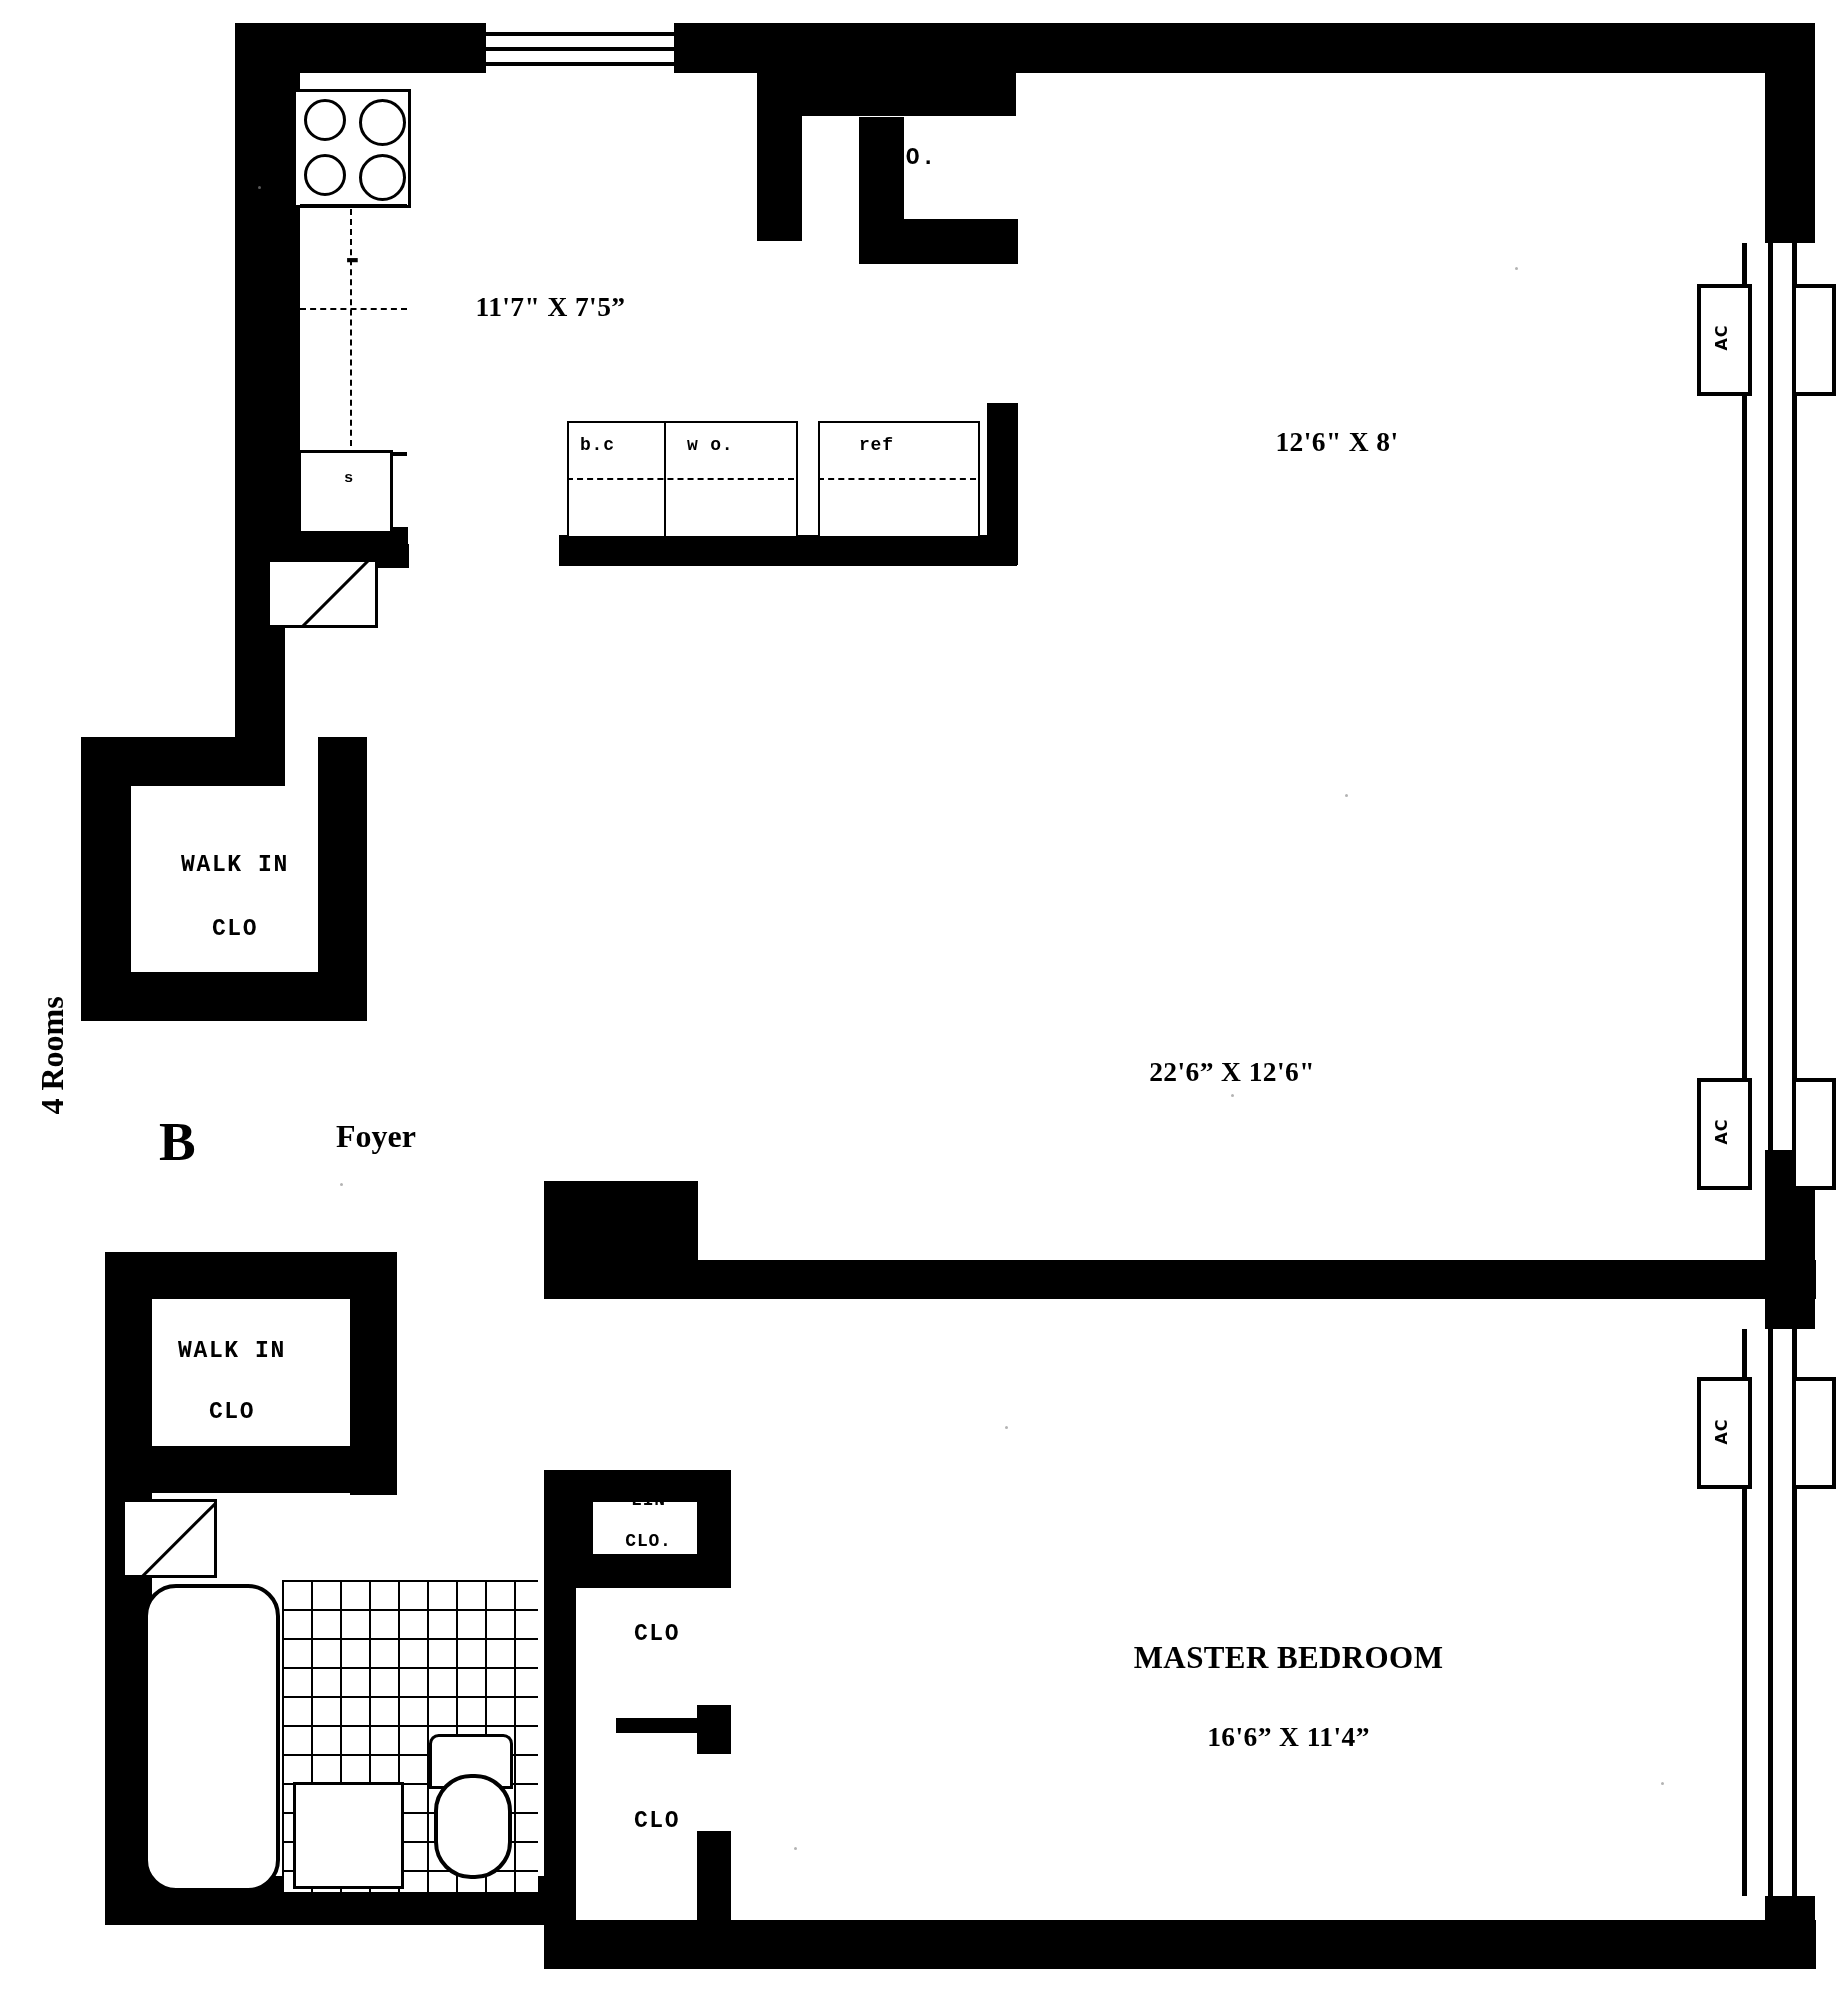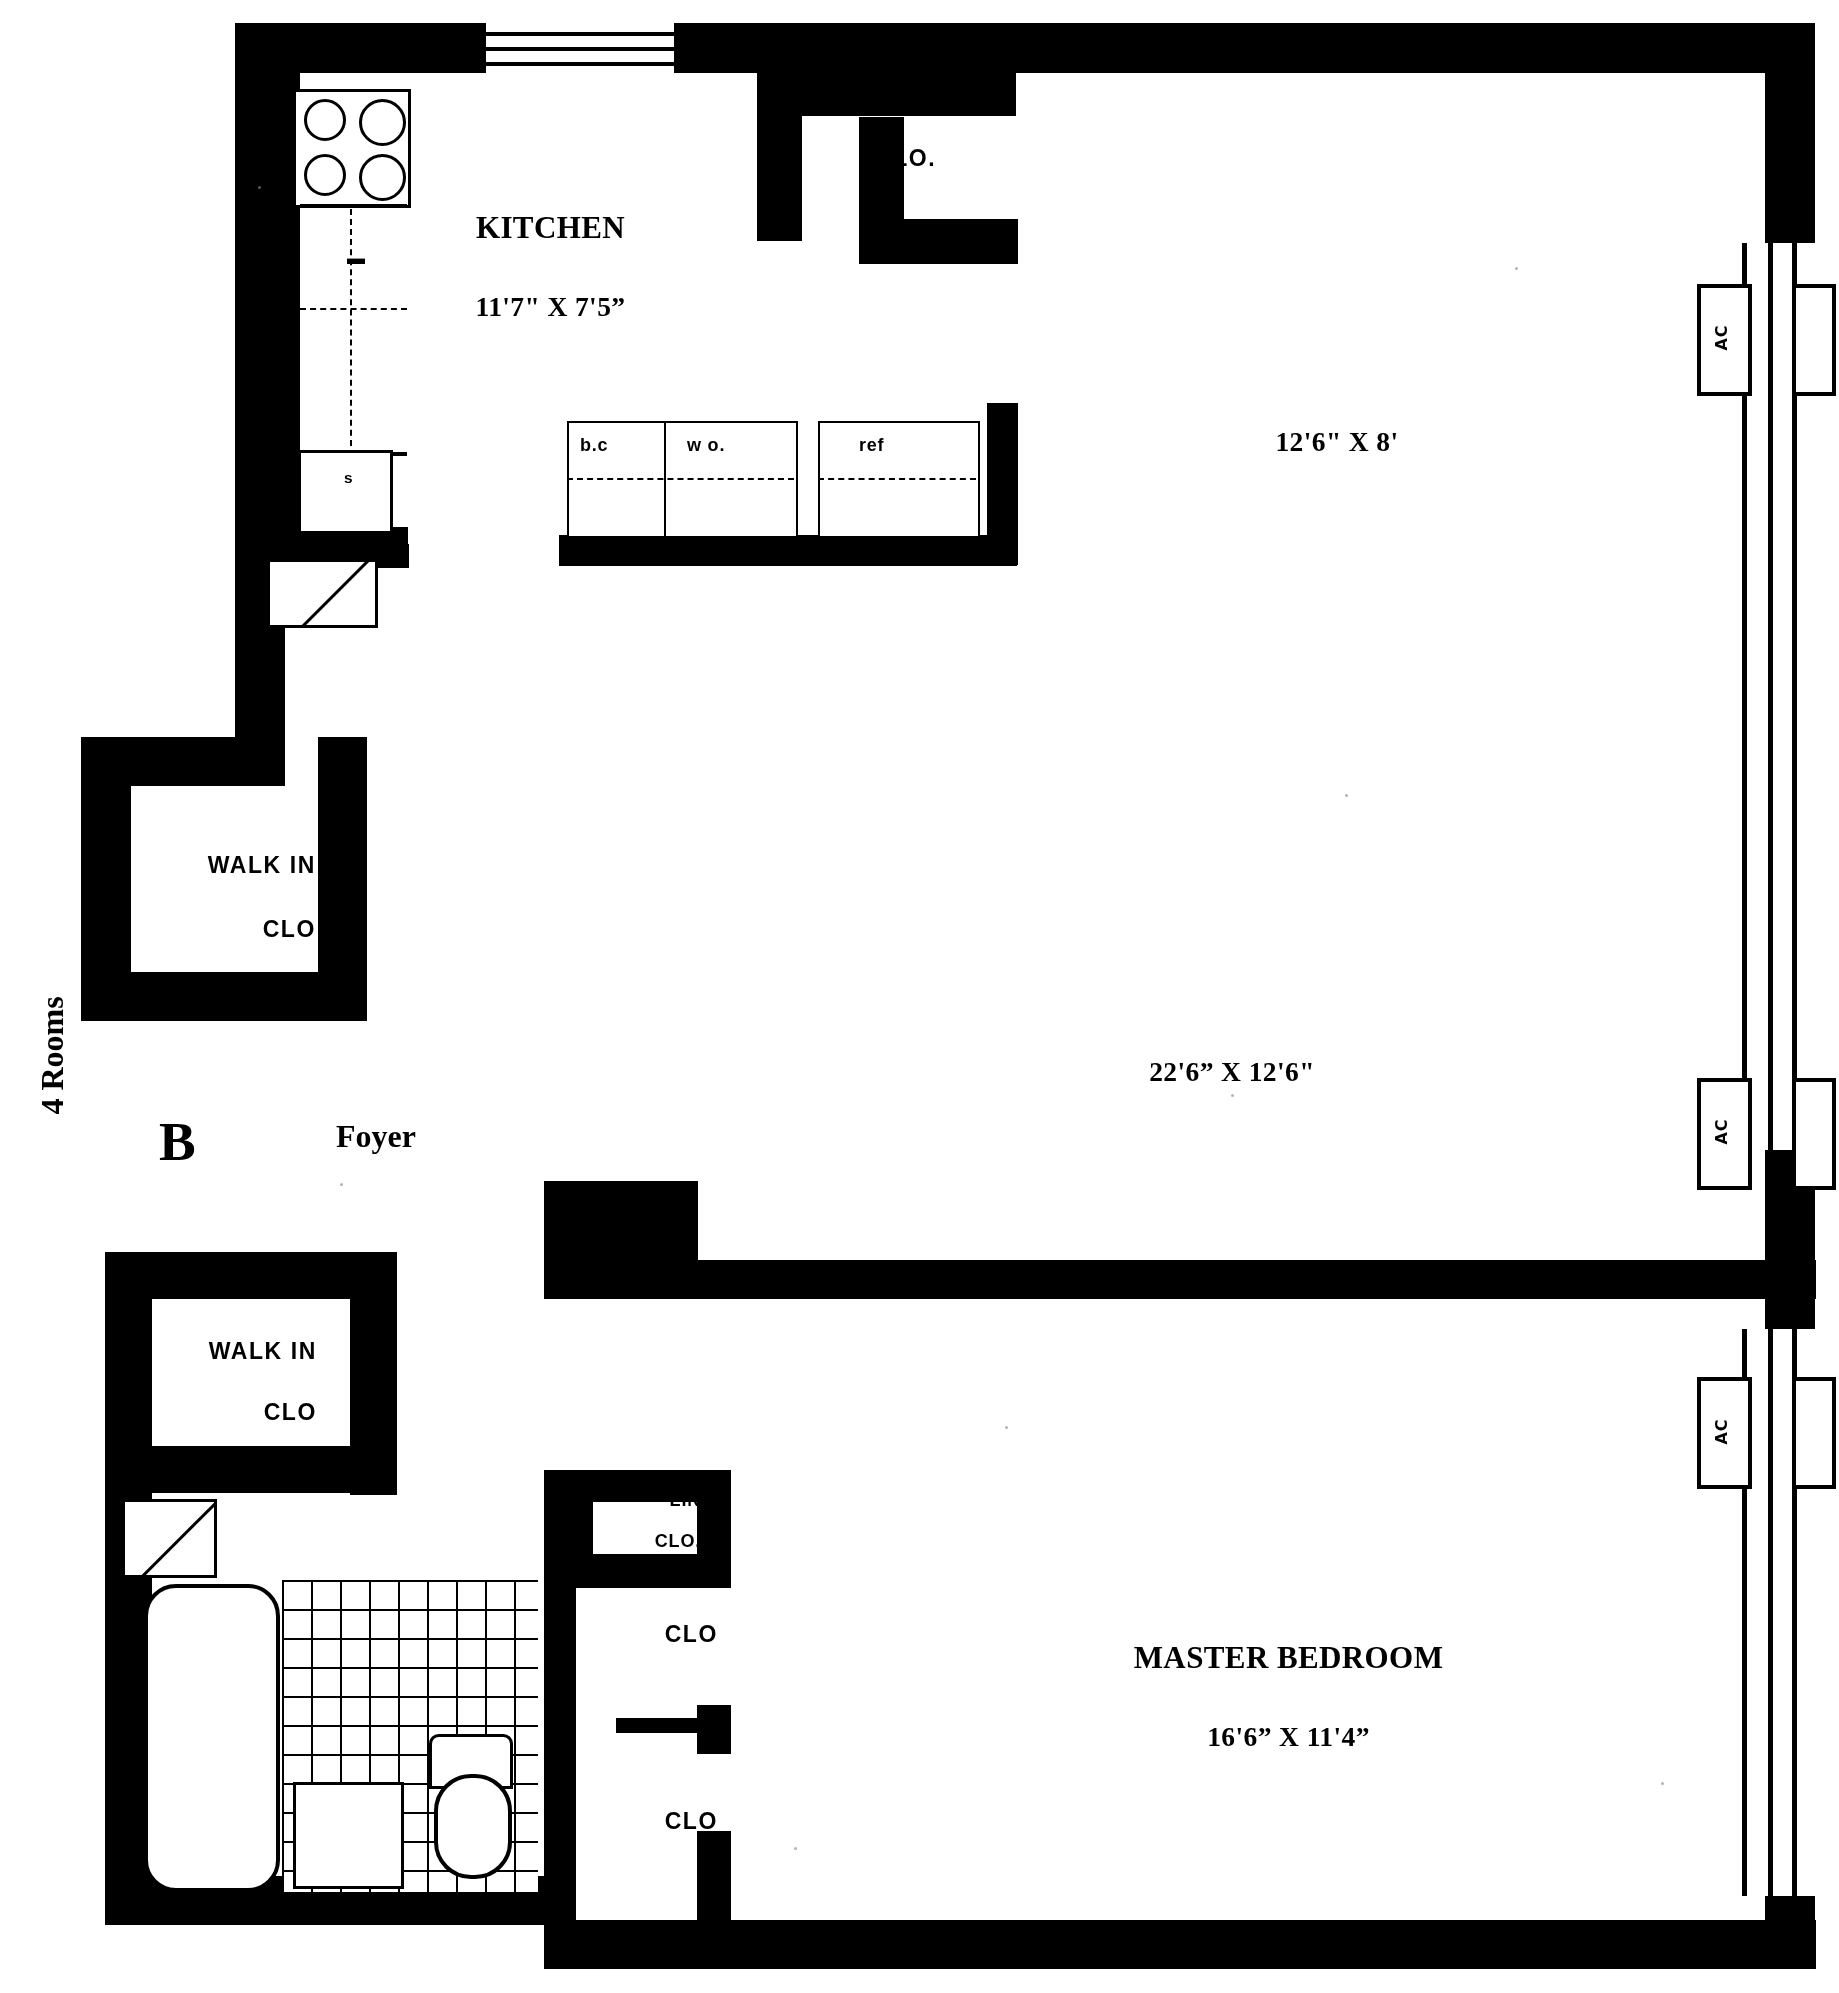--- a/index.html
+++ b/index.html
@@ -32,25 +32,25 @@
     font-weight: bold;
     text-align: center;
     white-space: nowrap;
     line-height: 1.35;
   }
   .lbl.room-name { font-size: 31px; letter-spacing: 0.4px; }
   .lbl.room-dim  { font-size: 27.5px; letter-spacing: 0.4px; }
   .hand {
     position: absolute;
     color: #000;
-    font-family: Liberation Sans, sans-serif;
+    font-family: Liberation Mono, monospace;
     font-weight: bold;
     font-size: 23px;
     letter-spacing: 1.6px;
-    text-align: right;
+    text-align: center;
     white-space: nowrap;
     line-height: 1.3;
   }
   .hand.tiny { font-size: 18px; letter-spacing: 0.8px; }
   .hand.mini { font-size: 15.4px; letter-spacing: 0.4px; }
   #rooms-side {
     position: absolute;
     left: -45px;
     top: 1037px;
     width: 194px;
@@ -255,21 +255,20 @@
   <div class="ac-text" style="left:1689px; top:1422px; width:65px; text-align:center;">AC</div>
   <div class="ac-box" style="left:1792px; top:1377px; width:36px; height:104px;"></div>
 
   <div class="tub" style="left:144px; top:1584px; width:128px; height:300px;"></div>
   <div class="tile" style="left:282px; top:1580px; width:256px; height:312px;"></div>
   <div class="rectline" style="left:293px; top:1782px; width:105px; height:101px;"></div>
   <div class="rectline" style="left:429px; top:1734px; width:78px; height:49px; border-radius:9.7px 9.7px 0 0;"></div>
   <div class="tub" style="left:434px; top:1774px; width:70px; height:97px; border-radius:37px;"></div>
   <div class="diag" style="left:122px; top:1499px; width:89px; height:73px; border:3.2px solid #000; background:#fff;"></div>
 
-  <div class="lbl room-name" style="left:348px; top:207px; width:405px;">KITCHEN</div>
   <div class="lbl room-dim" style="left:348px; top:288px; width:405px;">11'7" X 7'5”</div>
 
   <div class="lbl room-dim" style="left:1037px; top:423px; width:600px;">12'6" X 8'</div>
 
   <div class="lbl room-dim" style="left:843px; top:1053px; width:778px;">22'6” X 12'6"</div>
 
   <div class="lbl room-name" style="left:843px; top:1637px; width:891px;">MASTER BEDROOM</div>
   <div class="lbl room-dim" style="left:843px; top:1718px; width:891px;">16'6” X 11'4”</div>
 
   <div class="hand" style="left:875px; top:144px;">CLO.</div>

